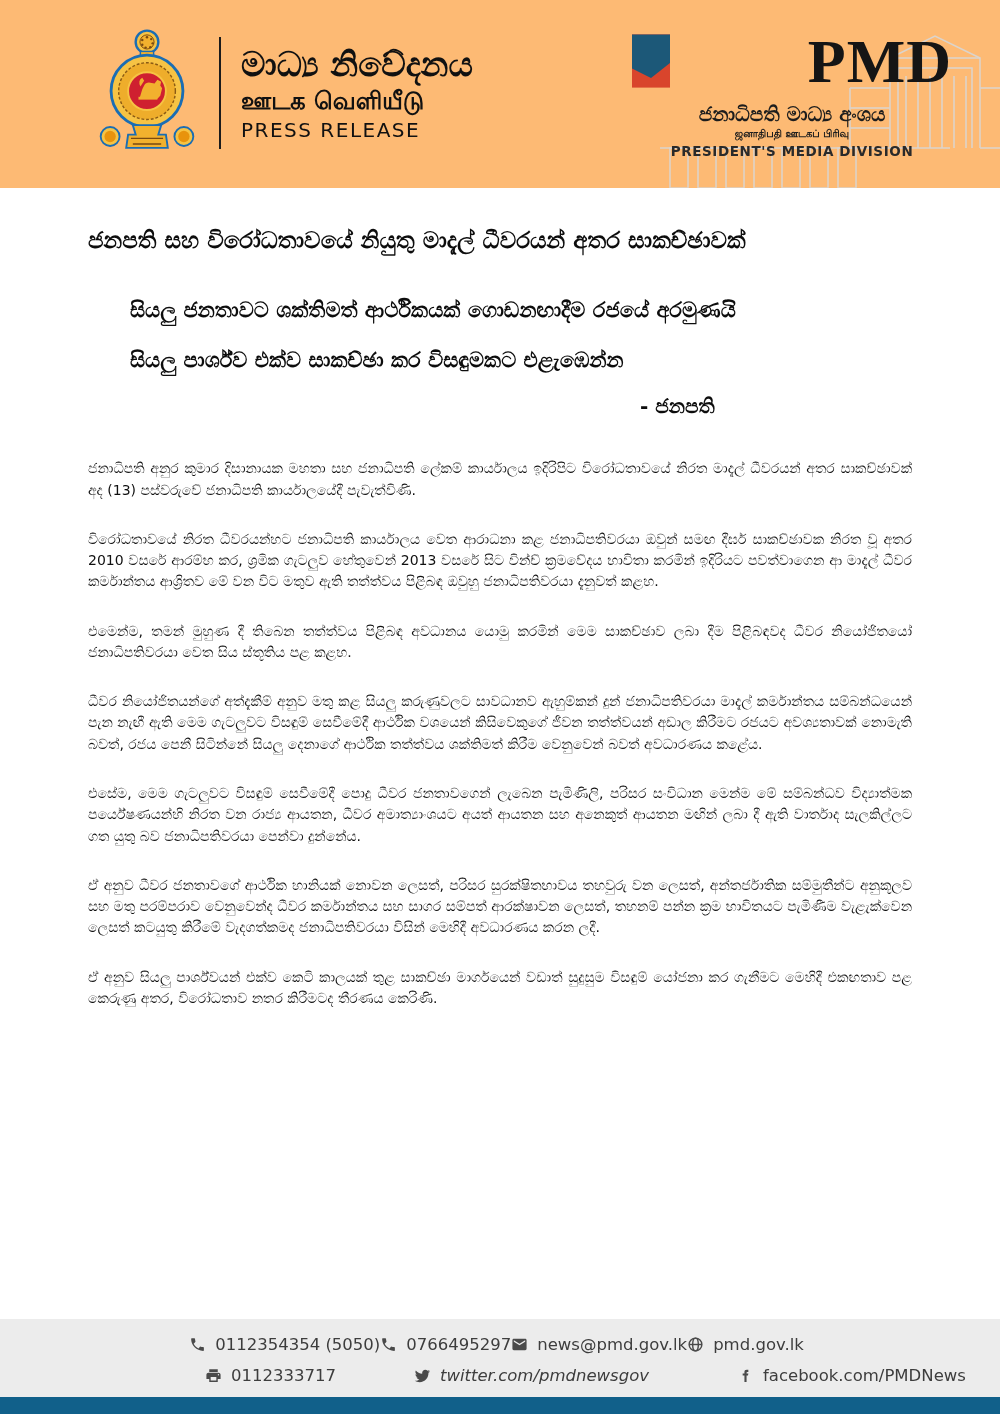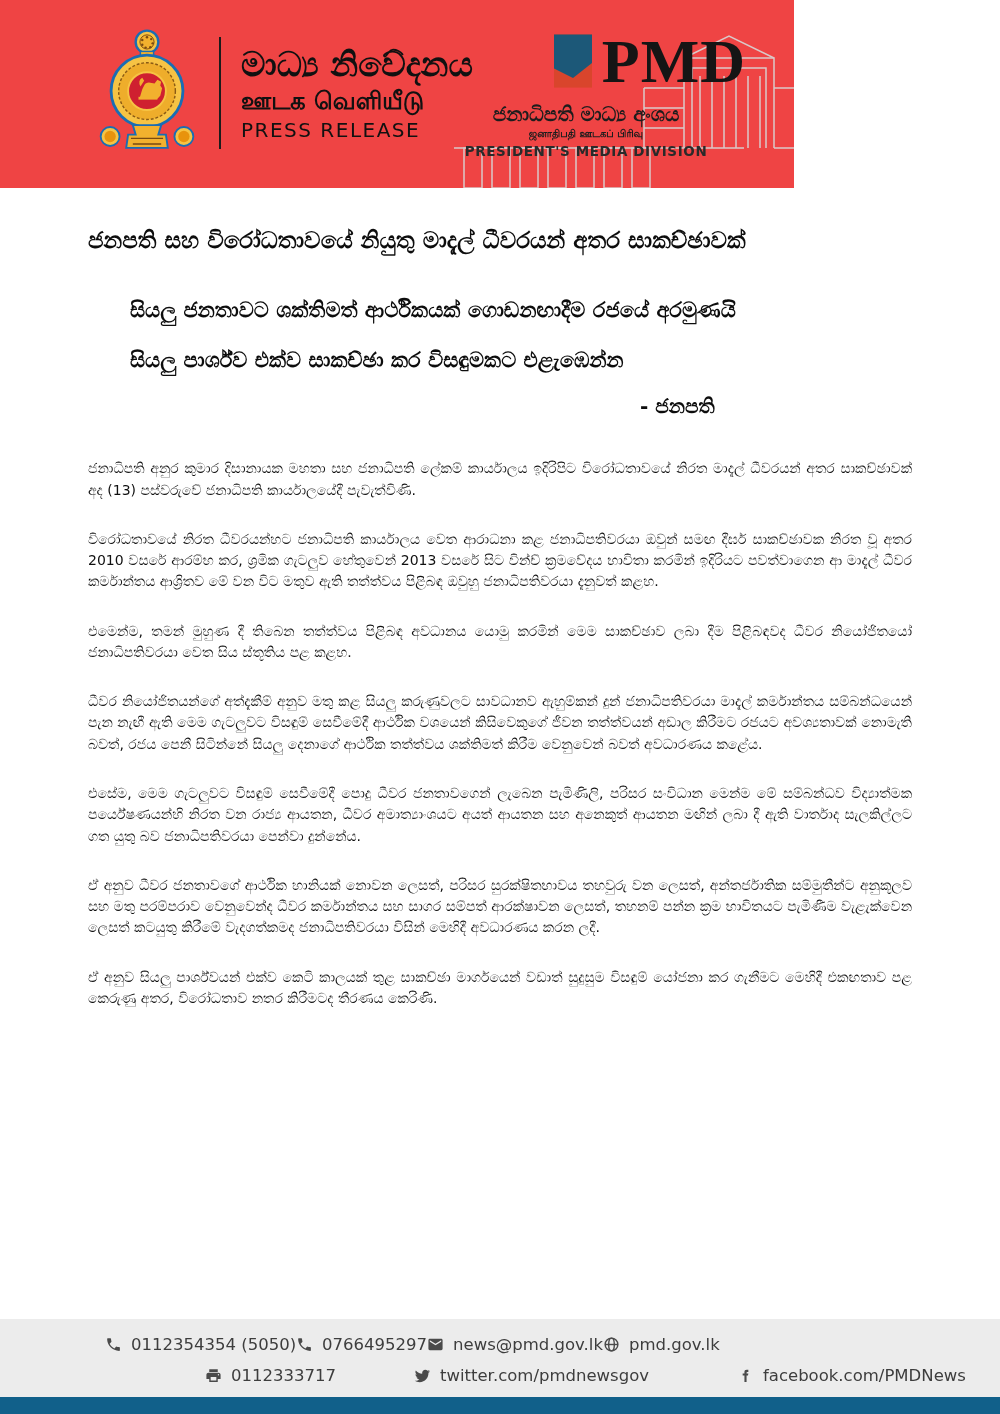--- a/index.html
+++ b/index.html
@@ -9,40 +9,40 @@
     background: #ffffff;
     font-family: "DejaVu Sans", "Liberation Sans", sans-serif;
     color: #141414;
     position: relative;
     overflow: hidden;
   }
 
   
   .header {
     position: absolute; top:0; left:0;
-    width: 794px; height: 188px;
-    background: #ef4444;
+    width: 1000px; height: 188px;
+    background: #fdba74;
     overflow: hidden;
   }
   .watermark { position:absolute; right:-10px; top:28px; opacity:.9; }
   .header-left {
     position:absolute; left:95px; top:26px;
     display:flex; align-items:center; gap:20px; z-index:2;
   }
   .divider { width:2px; height:112px; background:#1c1c1c; }
   .press-block { display:flex; flex-direction:column; justify-content:center; }
   .press-si { font-size:34px; font-weight:700; color:#111; line-height:1.25; }
   .press-ta { font-size:24px; font-weight:700; color:#111; line-height:1.3; }
   .press-en { font-size:20px; font-weight:400; color:#111; letter-spacing:1.5px; line-height:1.3; }
 
   .header-right {
     position:absolute; right:48px; top:30px; width:320px;
     text-align:center; z-index:2;
   }
-  .pmd-row { display:flex; align-items:center; justify-content:flex-end; gap:10px; }
+  .pmd-row { display:flex; align-items:center; justify-content:space-between; gap:10px; }
   .pmd-word {
     font-family:"Liberation Serif","DejaVu Serif",serif;
     font-weight:700; font-size:62px; color:#151515; line-height:1;
     letter-spacing:1px;
   }
   .dept-si { margin-top:10px; font-size:20px; color:#1d1d1d; font-weight:600; }
   .dept-ta { margin-top:2px; font-size:10px; color:#1d1d1d; font-weight:700; }
   .dept-en { margin-top:2px; font-size:13.5px; color:#2a2a2a; font-weight:700; letter-spacing:.6px; }
 
   
@@ -66,26 +66,26 @@
     font-size:14px; line-height:1.52; color:#101010;
     text-align:justify; margin-bottom:28px;
   }
 
   
   .footer { position:absolute; left:0; bottom:0; width:1000px; }
   .footer-content {
     background:#ececec; padding:16px 0 12px 0;
   }
   .f-row { display:flex; align-items:center; }
-  .f-row1 { padding:0 112px 0 105px; justify-content:flex-start; }
+  .f-row1 { padding:0 112px 0 105px; justify-content:center; }
   .f-row2 { margin-top:12px; }
   .f-item { display:flex; align-items:center; gap:9px; font-size:16.5px; color:#3d3d3d; }
   .f-item svg { width:17px; height:17px; fill:#4a4a4a; flex:0 0 auto; }
   .f2-1 { margin-left:205px; }
-  .f2-2 { margin-left:78px; }
+  .f2-2 { margin-left:78px;font-style:italic; }
   .f2-3 { margin-left:88px; }
   .footer-bar { height:17px; background:#11608a; }
 </style>
 </head>
 <body>
 
 <div class="header">
 
   <svg class="watermark" width="360" height="160" viewBox="0 0 360 160" fill="none" stroke="#d7d7d7" stroke-width="1.5">
     <path d="M10 120 H300"></path>

